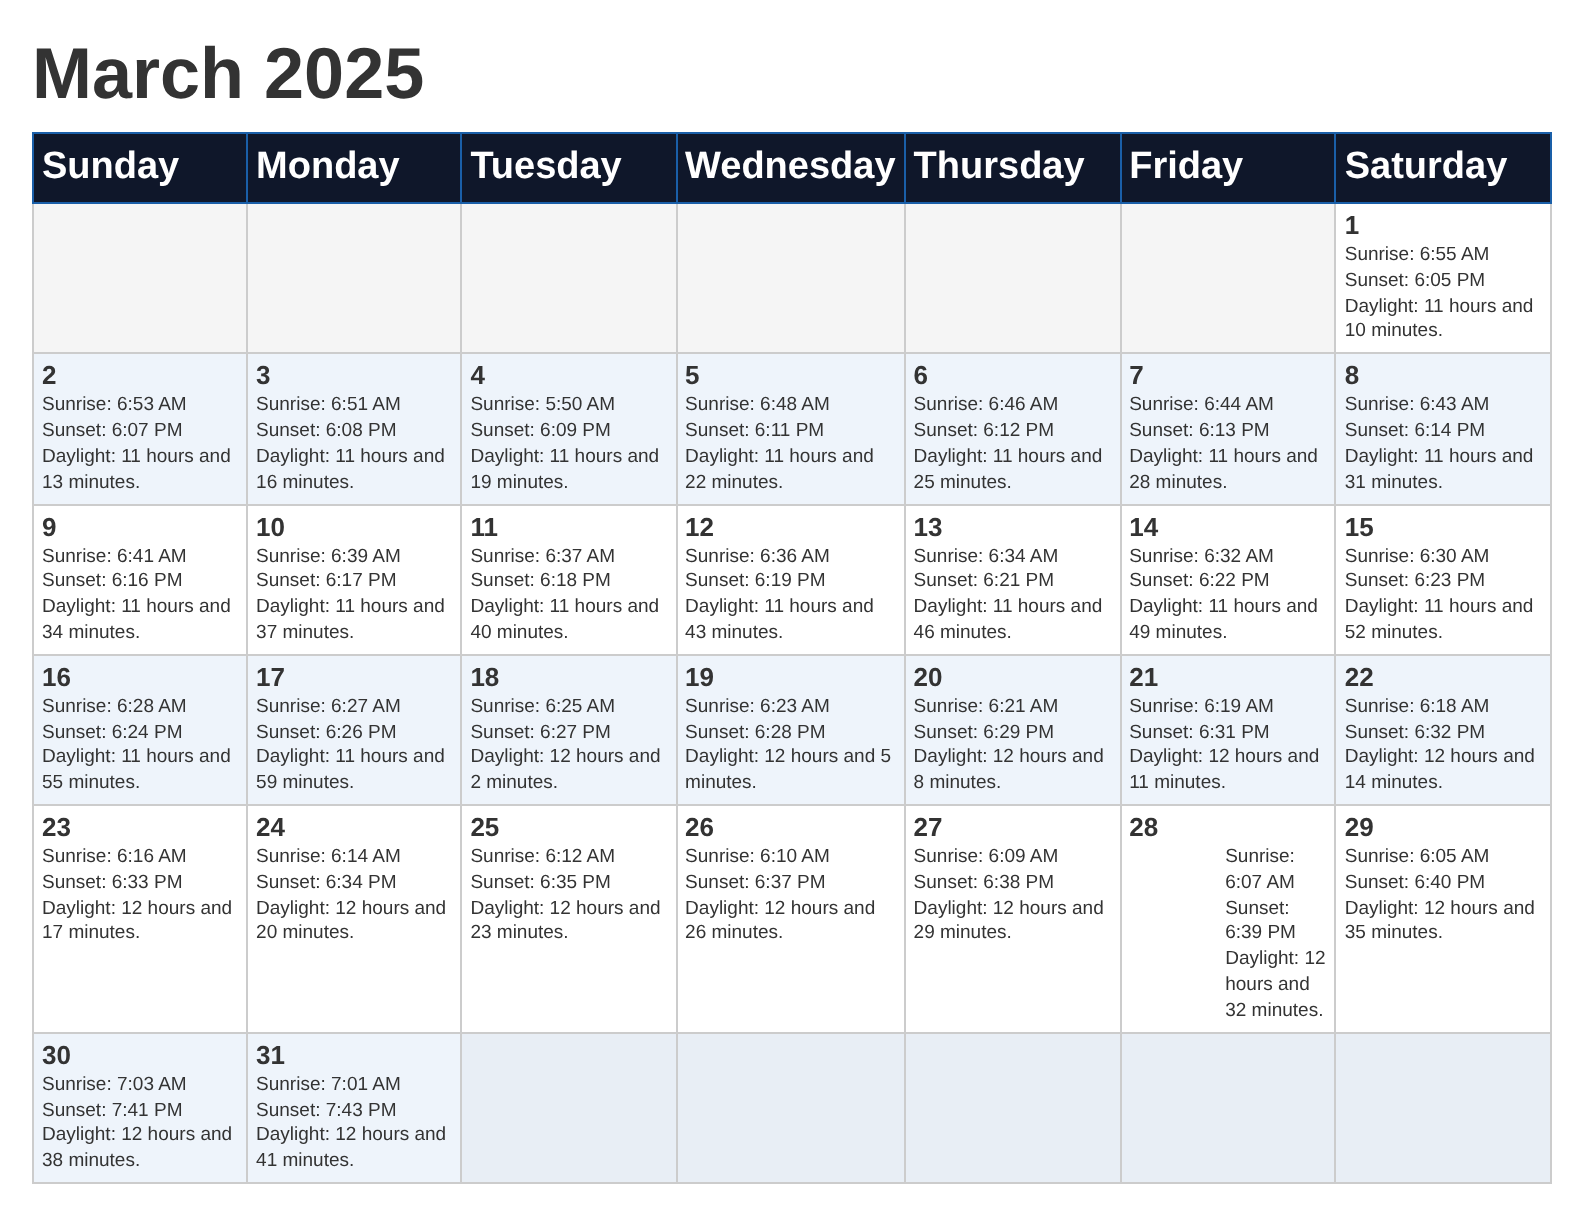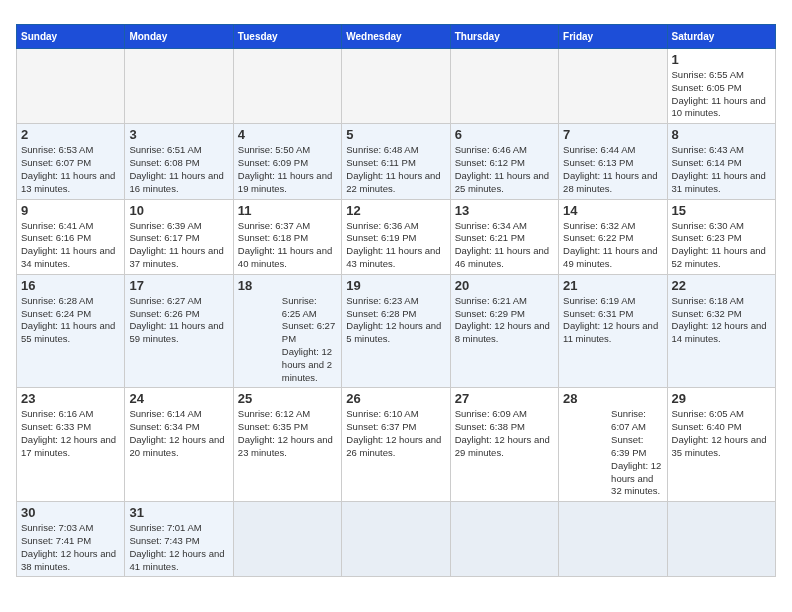--- a/index.html
+++ b/index.html
@@ -32,23 +32,23 @@
     .subtitle {
       font-size: 14px;
       color: #555;
     }
     .calendar {
       width: 100%;
       border-collapse: collapse;
       border: 1px solid #ccc;
     }
     .calendar th {
-      background-color: #1d4ed8;
+      background-color: #0f172a;
       color: #fff;
-      font-size: 10px;
+      font-size: 19px;
       font-weight: bold;
       padding: 6px 4px;
       text-align: left;
       border: 1px solid #1a5fa8;
     }
     .calendar td {
       vertical-align: top;
       border: 1px solid #ccc;
       padding: 3px 4px;
       width: calc(100%/7);
@@ -77,20 +77,21 @@
     }
     .row-alt td.empty {
       background: #e8eef5;
     }
   </style>
 </head>
 <body>
 
 <div class="header-area">
   <div class="title-area">
+    <div class="month-title">March 2025</div>
   </div>
 </div>
 
 <table class="calendar">
   <thead>
     <tr>
     <th>Sunday</th>
         <th>Monday</th>
         <th>Tuesday</th>
         <th>Wednesday</th>
@@ -210,21 +211,21 @@
 Daylight: 11 hours and 55 minutes.</div>
         </td>
         <td>
           <span class="day-number">17</span>
           <div class="day-info" style="white-space: pre-line;">Sunrise: 6:27 AM
 Sunset: 6:26 PM
 Daylight: 11 hours and 59 minutes.</div>
         </td>
         <td>
           <span class="day-number">18</span>
-          <div class="day-info" style="white-space: pre-line; margin-left: 44px;">Sunrise: 6:25 AM
+          <div class="day-info" style="white-space: pre-line;">Sunrise: 6:25 AM
 Sunset: 6:27 PM
 Daylight: 12 hours and 2 minutes.</div>
         </td>
         <td>
           <span class="day-number">19</span>
           <div class="day-info" style="white-space: pre-line;">Sunrise: 6:23 AM
 Sunset: 6:28 PM
 Daylight: 12 hours and 5 minutes.</div>
         </td>
         <td>

